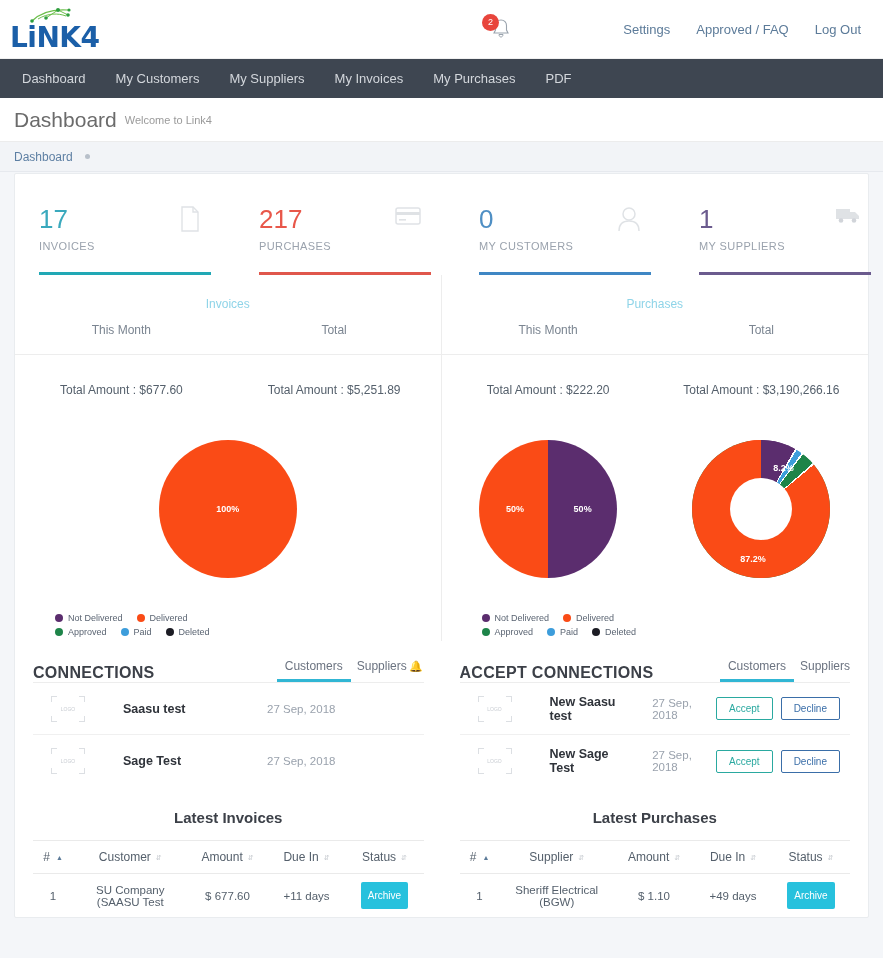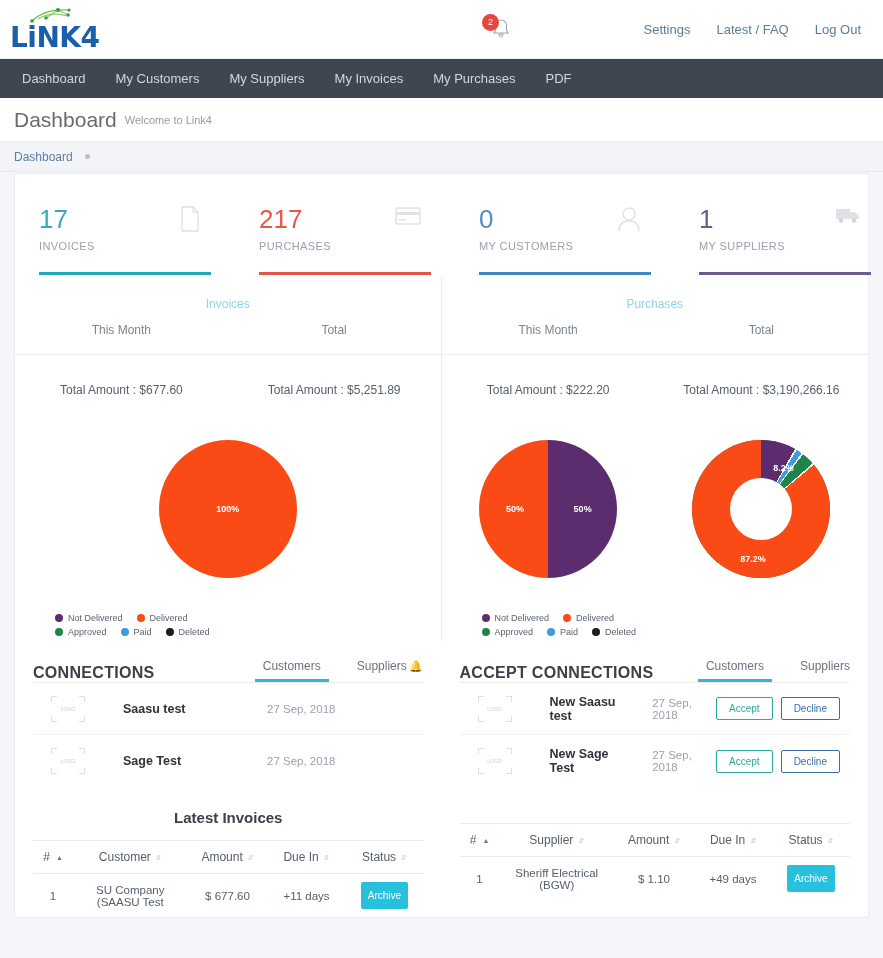--- a/index.html
+++ b/index.html
@@ -112,21 +112,21 @@
 
   .legend { margin-top: 14px; padding-left: 40px; }
   .legend-line { display: flex; gap: 14px; margin-bottom: 4px; }
   .legend-item { display: flex; align-items: center; gap: 5px; font-size: 9px; color: #5a6472; }
   .legend-dot { width: 8px; height: 8px; border-radius: 50%; display:inline-block; }
 
   
   .conn-block { padding: 18px 18px 0 18px; }
   .conn-head { display: flex; align-items: flex-end; }
   .conn-title { font-size: 16px; font-weight: bold; color: #3c4048; letter-spacing: .3px; }
-  .conn-tabs { margin-left: auto; display: flex; gap: 36px; align-items: center; }
+  .conn-tabs { margin-left: auto; display: flex; gap: 14px; align-items: center; }
   .conn-tab { font-size: 12px; color: #6b7380; padding-bottom: 9px; position: relative; }
   .conn-tab.active::after {
     content: ""; position: absolute; left: -8px; right: -8px; bottom: 0;
     height: 3px; background: #31b6d4;
   }
   .bell-red { color: #e8453c; font-size: 11px; margin-left: 3px; }
   .conn-sep { border-top: 1px solid #ededed; margin-top: 0px; }
 
   .conn-row {
     display: flex; align-items: center;
@@ -207,21 +207,21 @@
     <div class="bell-icon">
       <svg width="20" height="22" viewBox="0 0 20 22">
         <path d="M10 2 C6.6 2 4.5 4.4 4.5 7.6 L4.5 12 L3 15 L17 15 L15.5 12 L15.5 7.6 C15.5 4.4 13.4 2 10 2 Z" fill="#ffffff" stroke="#9aa3ad" stroke-width="1.1"></path>
         <path d="M8 16.5 C8 18 8.9 19 10 19 C11.1 19 12 18 12 16.5 Z" fill="#ffffff" stroke="#9aa3ad" stroke-width="1"></path>
       </svg>
     </div>
   </div>
 
   <div class="top-links">
     <a href="#">Settings</a>
-    <a href="#">Latest / FAQ</a>
+    <a href="#">Approved / FAQ</a>
     <a href="#">Log Out</a>
   </div>
 </div>
 
 <div class="navbar">
   <div class="nav-item">Dashboard</div>
   <div class="nav-item">My Customers</div>
   <div class="nav-item">My Suppliers</div>
   <div class="nav-item">My Invoices</div>
   <div class="nav-item">My Purchases</div>
@@ -499,20 +499,21 @@
             <td>SU Company (SAASU Test</td>
             <td>$ 677.60</td>
             <td>+11 days</td>
             <td><span class="badge-archive">Archive</span></td>
           </tr>
         </tbody>
       </table>
     </div>
 
     <div class="half tbl-block">
+      <div class="tbl-title">Latest Purchases</div>
       <table>
         <thead>
           <tr>
             <th class="col-hash"><span>#</span><span class="sort-asc">▲</span></th>
             <th><span>Supplier</span><span class="sort-both">⇵</span></th>
             <th class="col-amt"><span>Amount</span><span class="sort-both">⇵</span></th>
             <th class="col-due"><span>Due In</span><span class="sort-both">⇵</span></th>
             <th class="col-status"><span>Status</span><span class="sort-both">⇵</span></th>
           </tr>
         </thead>

